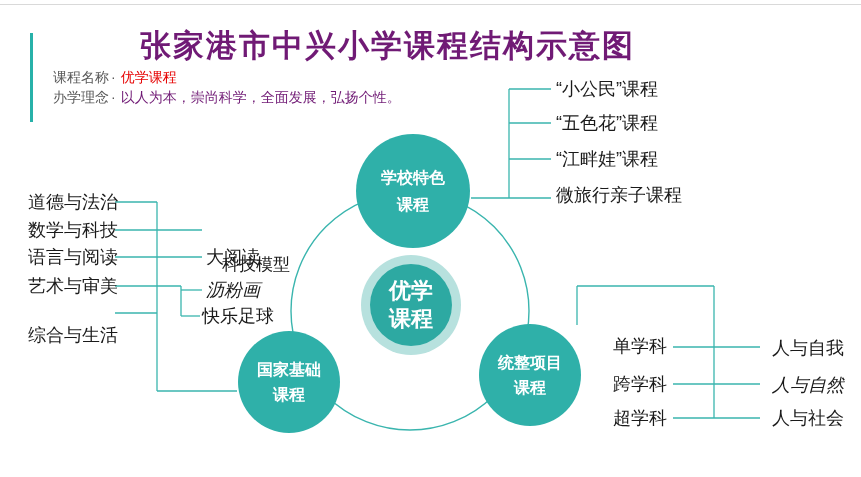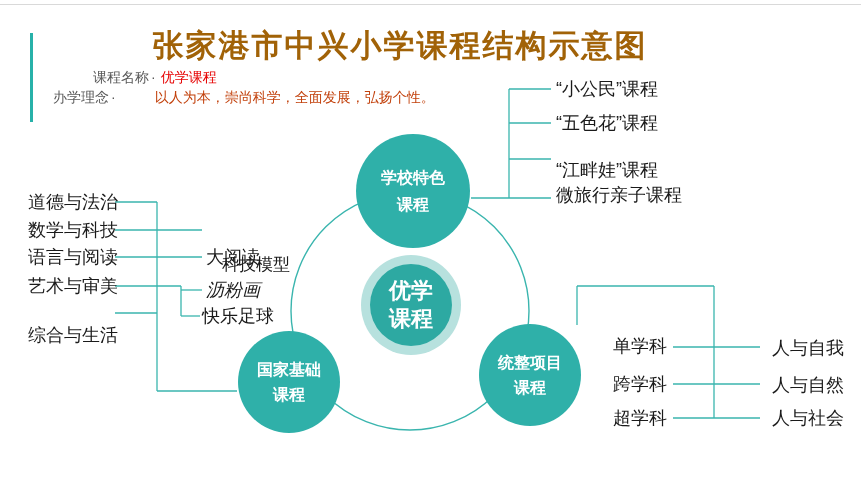--- a/index.html
+++ b/index.html
@@ -3,28 +3,28 @@
 <meta charset="utf-8">
 <style>
   html,body{margin:0;padding:0;background:#fff;}
   .canvas{
     position:relative;width:861px;height:477px;background:#ffffff;overflow:hidden;
     font-family:"Liberation Sans","DejaVu Sans",sans-serif;color:#1a1a1a;
   }
   .top-border{position:absolute;left:0;top:4px;width:861px;height:1px;background:#d9d9d9;}
   .accent-bar{position:absolute;left:30px;top:33px;width:3px;height:89px;background:#27b1a9;}
   .page-title{
-    position:absolute;left:140px;top:25px;width:520px;text-align:center;
-    font-size:31px;font-weight:800;letter-spacing:2px;color:#a16207;white-space:nowrap;
+    position:absolute;left:140px;top:25px;width:520px;
+    font-size:31px;font-weight:800;letter-spacing:2px;color:#701a75;white-space:nowrap;
   }
   .info-row{position:absolute;left:53px;font-size:14px;line-height:16px;white-space:nowrap;}
   .info-row .lab{color:#595959;}
   .info-row .sep{color:#595959;margin:0 5px 0 2px;}
   .val-red{color:#e60000;}
-  .val-blue{color:#c2410c;margin-left:34px;}
+  .val-blue{color:#701a75;}
   .diagram-svg{position:absolute;left:0;top:0;}
   .cline{stroke:#3ab5ae;stroke-width:1.3;fill:none;}
   .ring{stroke:#3ab5ae;stroke-width:1.4;fill:none;}
   .node{fill:#2fb0a9;}
   .center-outer{fill:#b7e1de;}
   .center-inner{fill:#2da9a2;}
   .node-label{
     position:absolute;display:flex;flex-direction:column;align-items:center;justify-content:center;
     color:#ffffff;font-weight:bold;text-align:center;white-space:nowrap;
   }
@@ -34,21 +34,21 @@
 </head>
 <body>
 
 <div class="canvas">
 
   <div class="top-border"></div>
   <div class="accent-bar"></div>
 
   <div class="page-title">张家港市中兴小学课程结构示意图</div>
 
-  <div class="info-row" style="top:69px;margin-left:40px;">
+  <div class="info-row" style="top:69px;">
     <span class="lab">课程名称</span><span class="sep">·</span><span class="val-red">优学课程</span>
   </div>
   <div class="info-row" style="top:89px;">
     <span class="lab">办学理念</span><span class="sep">·</span><span class="val-blue">以人为本，崇尚科学，全面发展，弘扬个性。</span>
   </div>
 
   <svg class="diagram-svg" width="861" height="477" viewBox="0 0 861 477">
 
     <circle class="ring" cx="410" cy="311" r="119"></circle>
 
@@ -107,24 +107,24 @@
   <div class="lbl" style="left:28px;top:278px;">艺术与审美</div>
   <div class="lbl" style="left:28px;top:303px;margin-top:24px;">综合与生活</div>
 
   <div class="lbl lbl-lg" style="left:222px;top:221px;margin-top:36px;">科技模型</div>
   <div class="lbl" style="left:206px;top:249px;">大阅读</div>
   <div class="lbl" style="left:206px;top:282px;font-style:italic;">沥粉画</div>
   <div class="lbl" style="left:202px;top:308px;">快乐足球</div>
 
   <div class="lbl" style="left:556px;top:81px;">“小公民”课程</div>
   <div class="lbl" style="left:556px;top:115px;">“五色花”课程</div>
-  <div class="lbl" style="left:556px;top:151px;margin-top:11px;">“江畔娃”课程</div>
+  <div class="lbl" style="left:556px;top:151px;">“江畔娃”课程</div>
   <div class="lbl" style="left:556px;top:187px;">微旅行亲子课程</div>
 
   <div class="lbl" style="left:613px;top:338px;">单学科</div>
   <div class="lbl" style="left:613px;top:376px;">跨学科</div>
   <div class="lbl" style="left:613px;top:410px;">超学科</div>
 
   <div class="lbl" style="left:772px;top:340px;">人与自我</div>
-  <div class="lbl" style="left:772px;top:377px;">人与自然</div>
+  <div class="lbl" style="left:772px;top:377px;font-style:italic;">人与自然</div>
   <div class="lbl" style="left:772px;top:410px;">人与社会</div>
 
 </div>
 
 </body></html>

